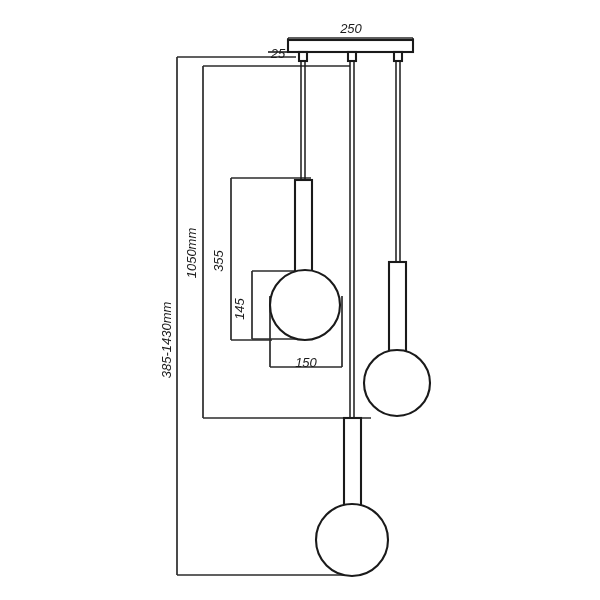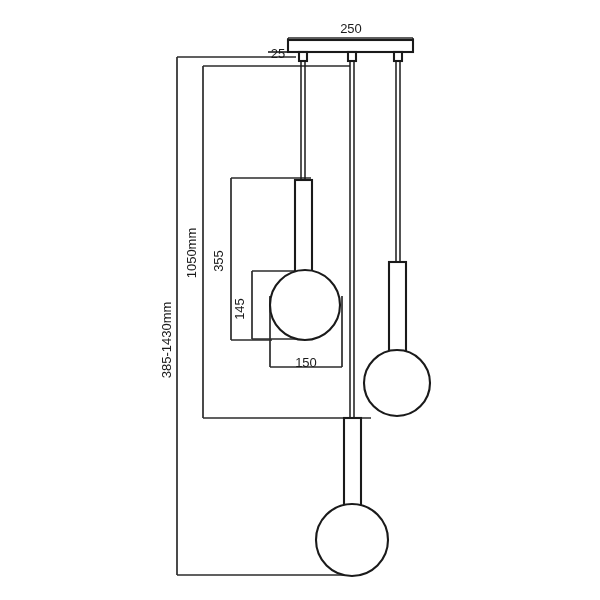--- a/index.html
+++ b/index.html
@@ -11,20 +11,21 @@
     width: 600px;
     height: 600px;
     font-family: "Liberation Sans", sans-serif;
     overflow: hidden;
   }
   #drawing-root {
     position: relative;
     width: 600px;
     height: 600px;
     background: #ffffff;
+    font-style: italic;
   }
   svg#technical-drawing {
     display: block;
     width: 600px;
     height: 600px;
   }
   .outline {
     fill: #ffffff;
     stroke: #1a1a1a;
     stroke-width: 2.1;

